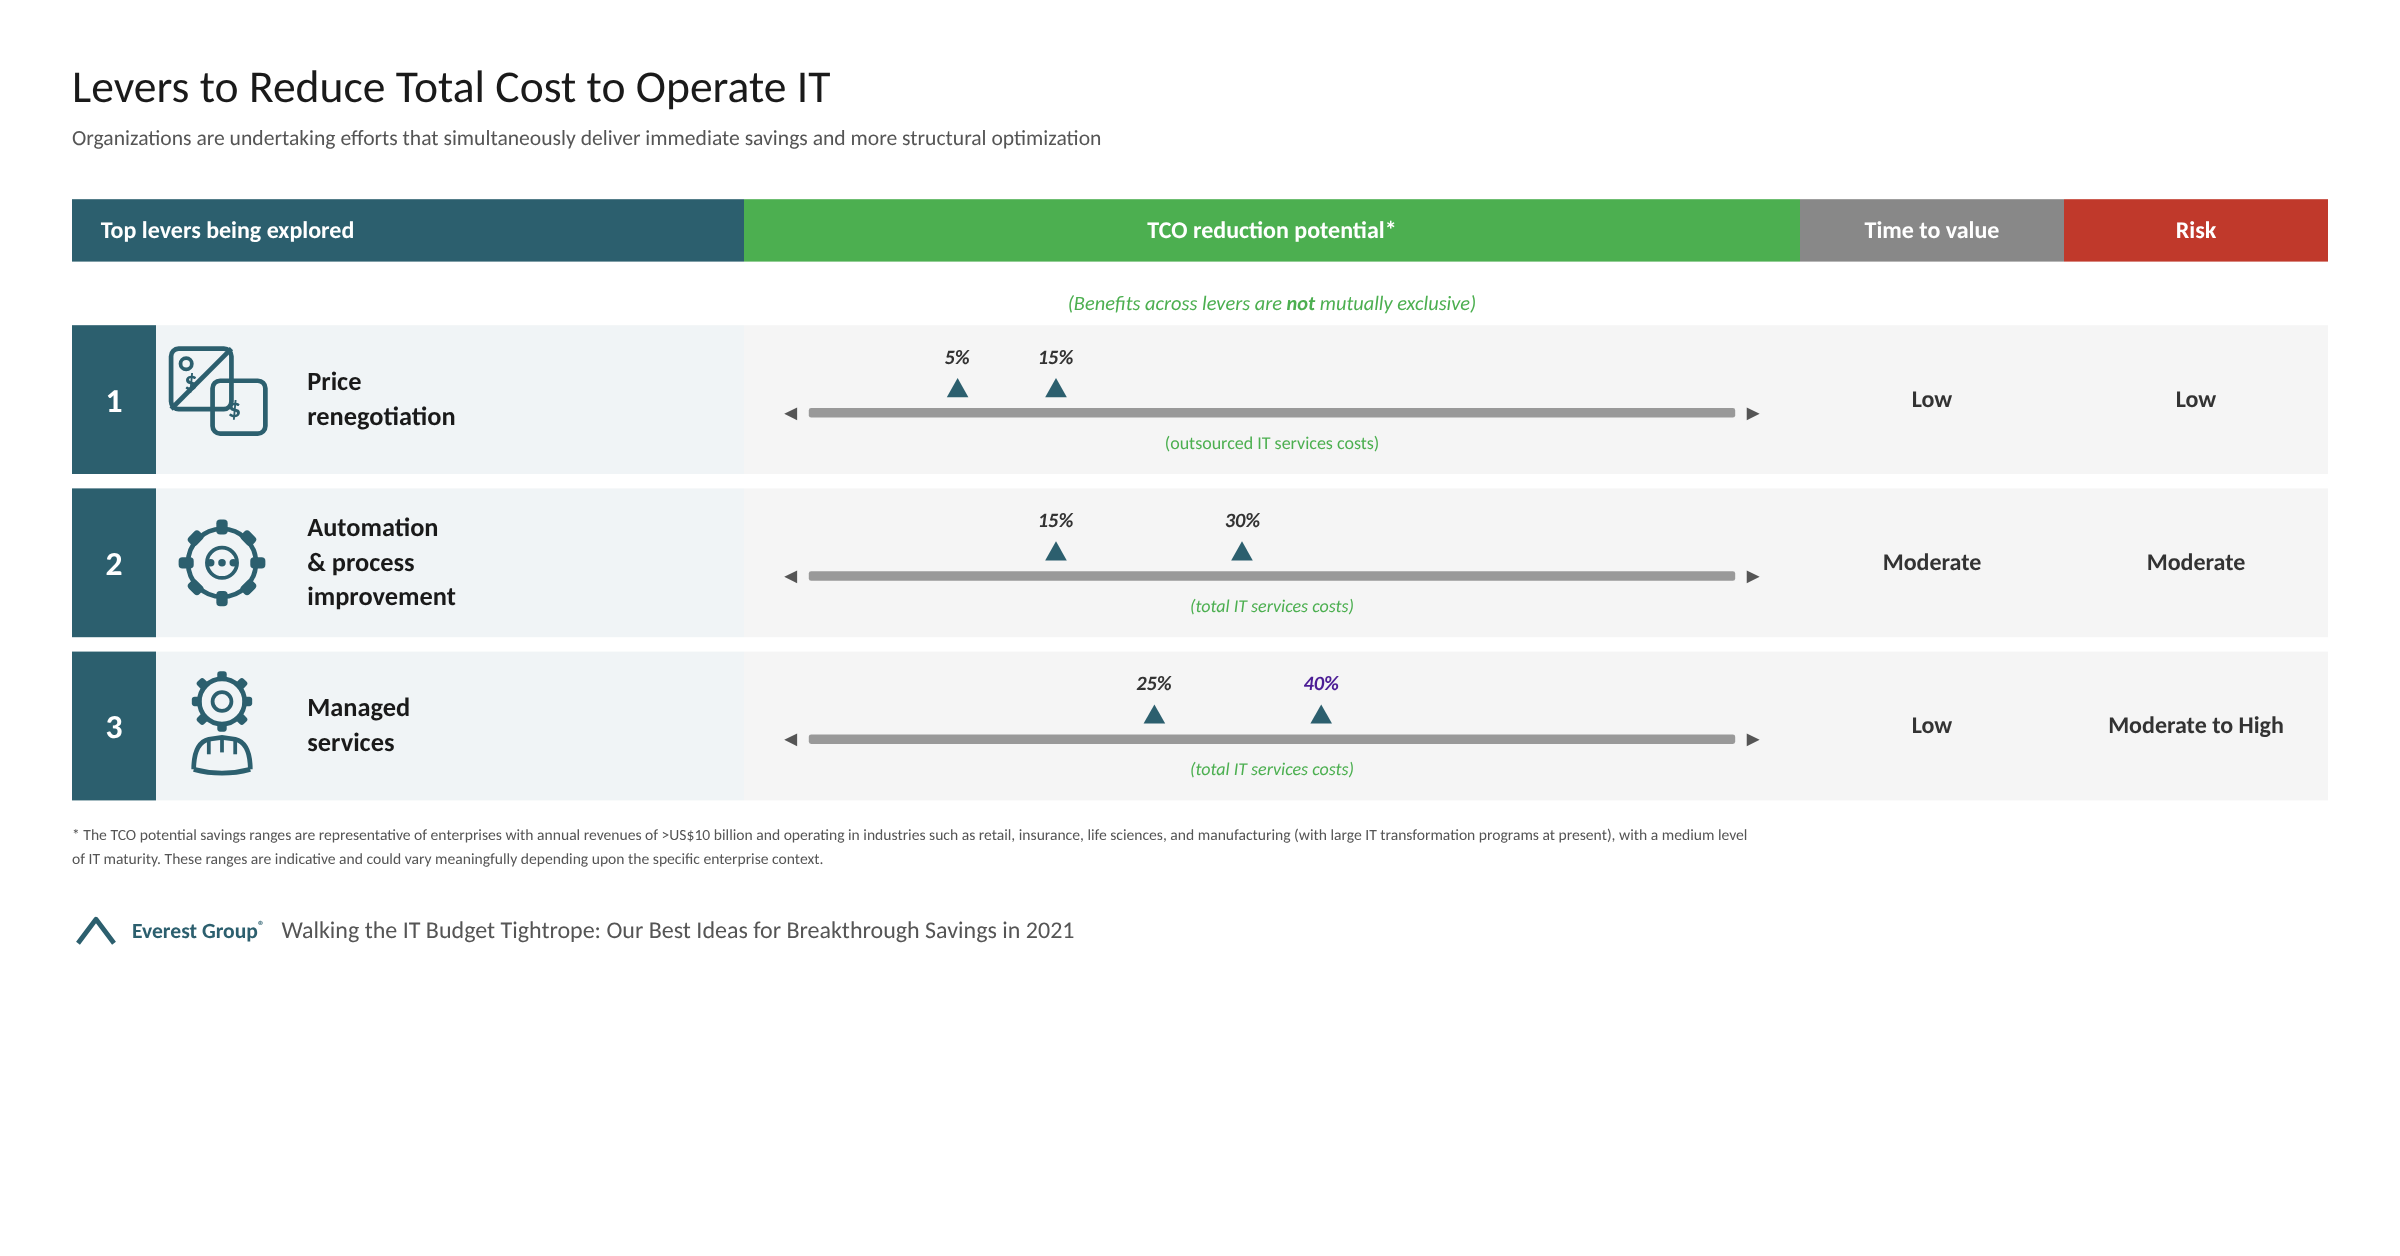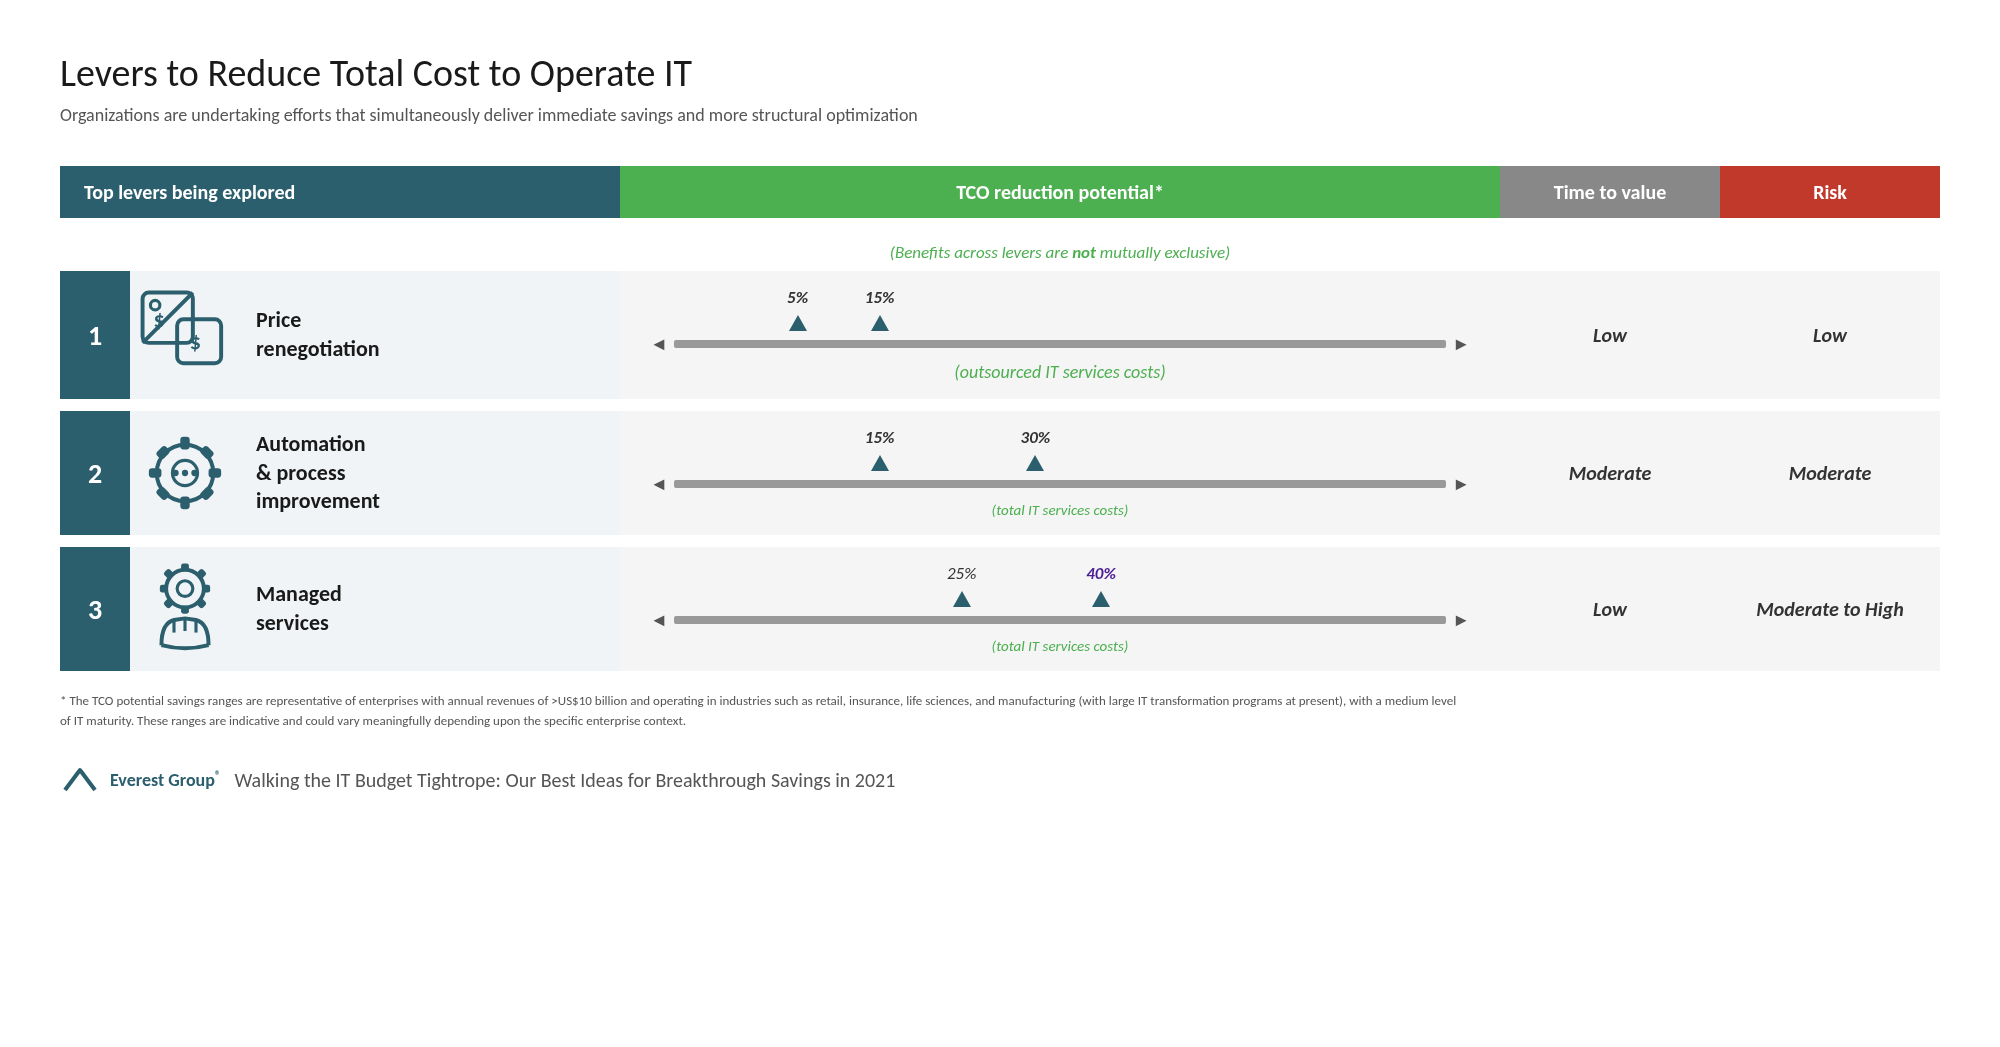--- a/index.html
+++ b/index.html
@@ -129,21 +129,20 @@
     .time-cell, .risk-cell {
       background: #f5f5f5;
       display: flex;
       align-items: center;
       justify-content: center;
       font-size: 20px;
       font-weight: 700;
       color: #333;
       text-align: center;
       padding: 10px;
-      font-style: italic;
     }
 
     
     .footnote {
       margin-top: 20px;
       font-size: 13px;
       color: #555;
       max-width: 1400px;
       line-height: 1.5;
     }
@@ -244,21 +243,21 @@
           </div>
           <div style="position: relative; width: 100%; height: 18px;">
             <div style="position: absolute; left: 18%; transform: translateX(-50%); width: 0px; height: 0px; border-left: 9px solid transparent; border-right: 9px solid transparent; border-bottom: 16px solid rgb(44, 95, 110);"></div>
             <div style="position: absolute; left: 28%; transform: translateX(-50%); width: 0px; height: 0px; border-left: 9px solid transparent; border-right: 9px solid transparent; border-bottom: 16px solid rgb(44, 95, 110);"></div>
           </div>
           <div style="display: flex; align-items: center; width: 100%; gap: 6px;">
             <span style="color: rgb(85, 85, 85); font-size: 18px; flex-shrink: 0;">◄</span>
             <div style="flex: 1 1 0%; height: 8px; background: rgb(153, 153, 153); border-radius: 2px;"></div>
             <span style="color: rgb(85, 85, 85); font-size: 18px; flex-shrink: 0;">►</span>
           </div>
-          <div style="font-size: 18px; color: rgb(76, 175, 80); font-style: italic; margin-top: 6px; text-align: center;">(outsourced IT services costs)</div>
+          <div style="font-size: 15px; color: rgb(76, 175, 80); margin-top: 6px; text-align: center;">(outsourced IT services costs)</div>
         </div>
       </div>
       <div class="time-cell">Low</div>
       <div class="risk-cell">Low</div>
     </div>
     <div class="data-row">
       <div class="lever-cell">
         <div class="lever-number">2</div>
         <div class="lever-icon-area">
           <svg viewBox="0 0 70 70" fill="none" xmlns="http://www.w3.org/2000/svg">
@@ -321,21 +320,21 @@
     <line x1="28" y1="42" x2="28" y2="50" stroke="#2c5f6e" stroke-width="2"></line>
     <line x1="35" y1="41" x2="35" y2="49" stroke="#2c5f6e" stroke-width="2"></line>
     <line x1="42" y1="42" x2="42" y2="50" stroke="#2c5f6e" stroke-width="2"></line>
   </svg>
         </div>
         <div class="lever-name">Managed<br>services</div>
       </div>
       <div class="tco-cell">
         <div style="width: 100%; position: relative;">
           <div style="position: relative; width: 100%; height: 28px;">
-            <span style="position: absolute; left: 38%; transform: translateX(-50%); font-size: 17px; font-style: italic; font-weight: 400; color: rgb(51, 51, 51);">25%</span>
+            <span style="position: absolute; left: 38%; transform: translateX(-50%); font-size: 17px; font-style: italic; font-weight: 700; color: rgb(51, 51, 51);">25%</span>
             <span style="position: absolute; left: 55%; transform: translateX(-50%); font-size: 17px; font-style: italic; font-weight: 600; color: #4c1d95;">40%</span>
           </div>
           <div style="position: relative; width: 100%; height: 18px;">
             <div style="position: absolute; left: 38%; transform: translateX(-50%); width: 0px; height: 0px; border-left: 9px solid transparent; border-right: 9px solid transparent; border-bottom: 16px solid rgb(44, 95, 110);"></div>
             <div style="position: absolute; left: 55%; transform: translateX(-50%); width: 0px; height: 0px; border-left: 9px solid transparent; border-right: 9px solid transparent; border-bottom: 16px solid rgb(44, 95, 110);"></div>
           </div>
           <div style="display: flex; align-items: center; width: 100%; gap: 6px;">
             <span style="color: rgb(85, 85, 85); font-size: 18px; flex-shrink: 0;">◄</span>
             <div style="flex: 1 1 0%; height: 8px; background: rgb(153, 153, 153); border-radius: 2px;"></div>
             <span style="color: rgb(85, 85, 85); font-size: 18px; flex-shrink: 0;">►</span>

